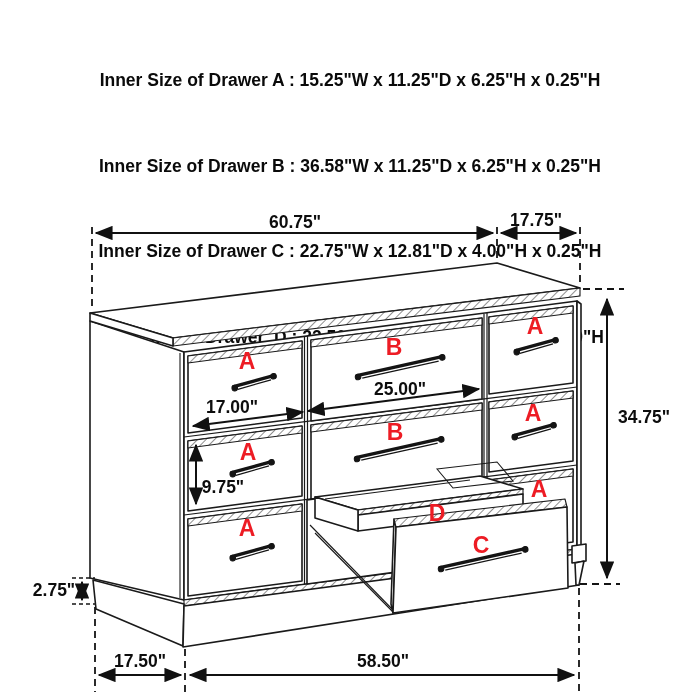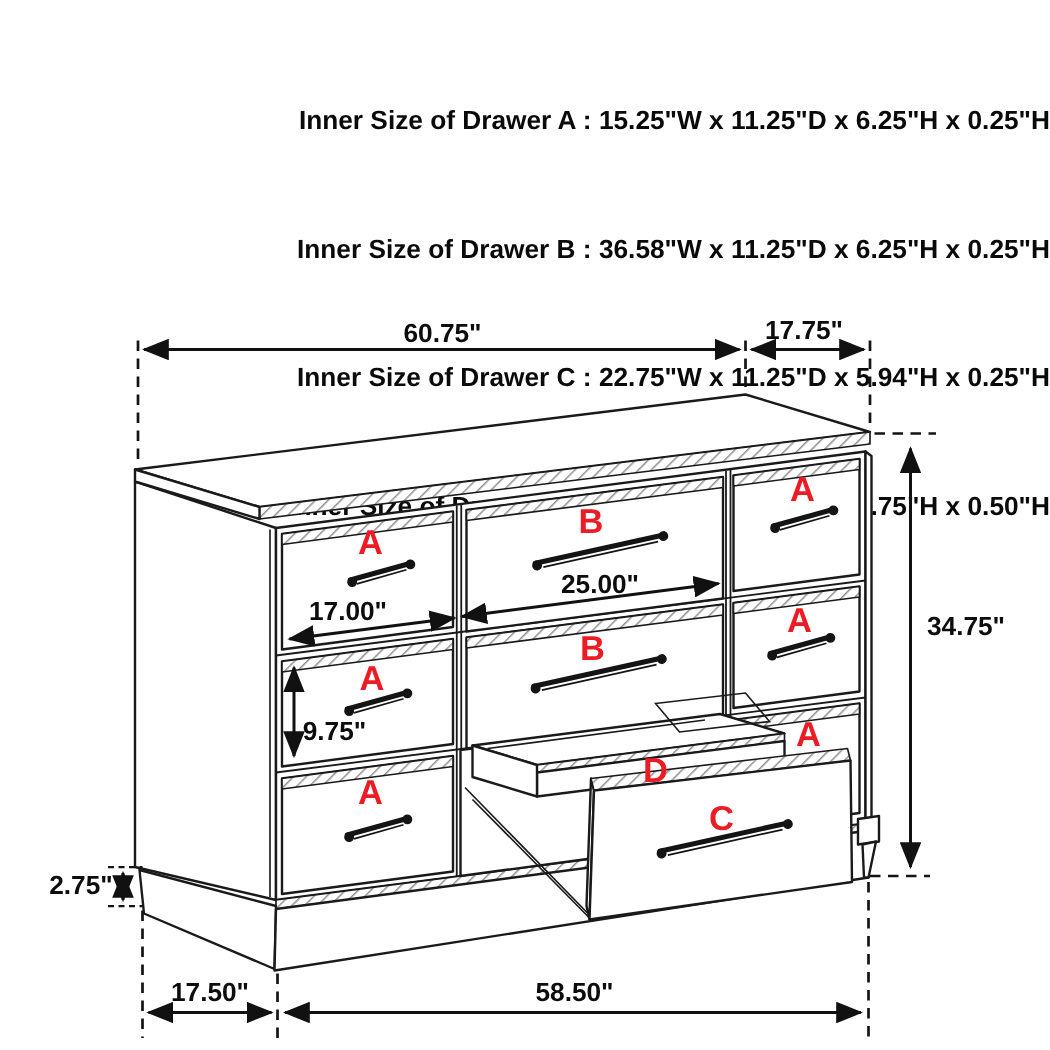--- a/index.html
+++ b/index.html
@@ -1,18 +1,18 @@
 <!DOCTYPE html>
 <html><head>
 <meta charset="utf-8">
 <style>
   html,body{margin:0;padding:0;background:#ffffff;}
   #stage{position:relative;width:700px;height:700px;background:#fff;overflow:hidden;
          font-family:"Liberation Sans",sans-serif;}
-  #specs{position:absolute;left:0;top:0;width:700px;padding-top:9px;text-align:right;
+  #specs{position:absolute;left:0;top:0;width:700px;padding-top:9px;text-align:center;
          font-weight:bold;font-size:17.5px;line-height:28.5px;color:#0a0a0a;white-space:pre;}
   #diagram{position:absolute;left:0;top:0;}
   .part{fill:#ffffff;stroke:#1a1a1a;stroke-width:1.6;stroke-linejoin:round;}
   .thin{stroke:#1a1a1a;stroke-width:1.1;fill:none;}
   .seam{stroke:#1a1a1a;stroke-width:1.2;fill:none;}
   .hatch{fill:url(#hatchpat);stroke:#1a1a1a;stroke-width:1.1;stroke-linejoin:round;}
   .ext{stroke:#141414;stroke-width:1.8;stroke-dasharray:7 5;fill:none;}
   .tick{stroke:#141414;stroke-width:1.5;stroke-dasharray:4 3;fill:none;}
   .dimline{stroke:#111;stroke-width:2;fill:none;}
   .dimtxt{font-family:"Liberation Sans",sans-serif;font-weight:bold;font-size:17.5px;
@@ -22,21 +22,21 @@
   .pull{stroke:#141414;fill:#141414;}
 </style>
 </head>
 <body>
 
 <div id="stage">
 
   <div id="specs">
     <div>Inner Size of Drawer A : 15.25"W x 11.25"D x 6.25"H x 0.25"H</div>
     <div>Inner Size of Drawer B : 36.58"W x 11.25"D x 6.25"H x 0.25"H</div>
-    <div>Inner Size of Drawer C : 22.75"W x 11.25"D x 5.94"H x 0.25"H</div>
+    <div>Inner Size of Drawer C : 22.75"W x 12.81"D x 4.00"H x 0.25"H</div>
     <div>Inner Size of Drawer  D : 22.50"W x 10.75"D x 1.75"H x 0.50"H</div>
   </div>
 
   <svg id="diagram" width="700" height="700" viewBox="0 0 700 700">
     <defs>
       <pattern id="hatchpat" width="6" height="6" patternUnits="userSpaceOnUse" patternTransform="rotate(45)">
         <rect width="6" height="6" fill="#ffffff"></rect>
         <line x1="0" y1="0" x2="0" y2="6" stroke="#8f8f8f" stroke-width="2"></line>
       </pattern>
       <marker id="ah" viewBox="0 0 10 8" refX="9.2" refY="4" markerWidth="9" markerHeight="7.2" orient="auto-start-reverse">

